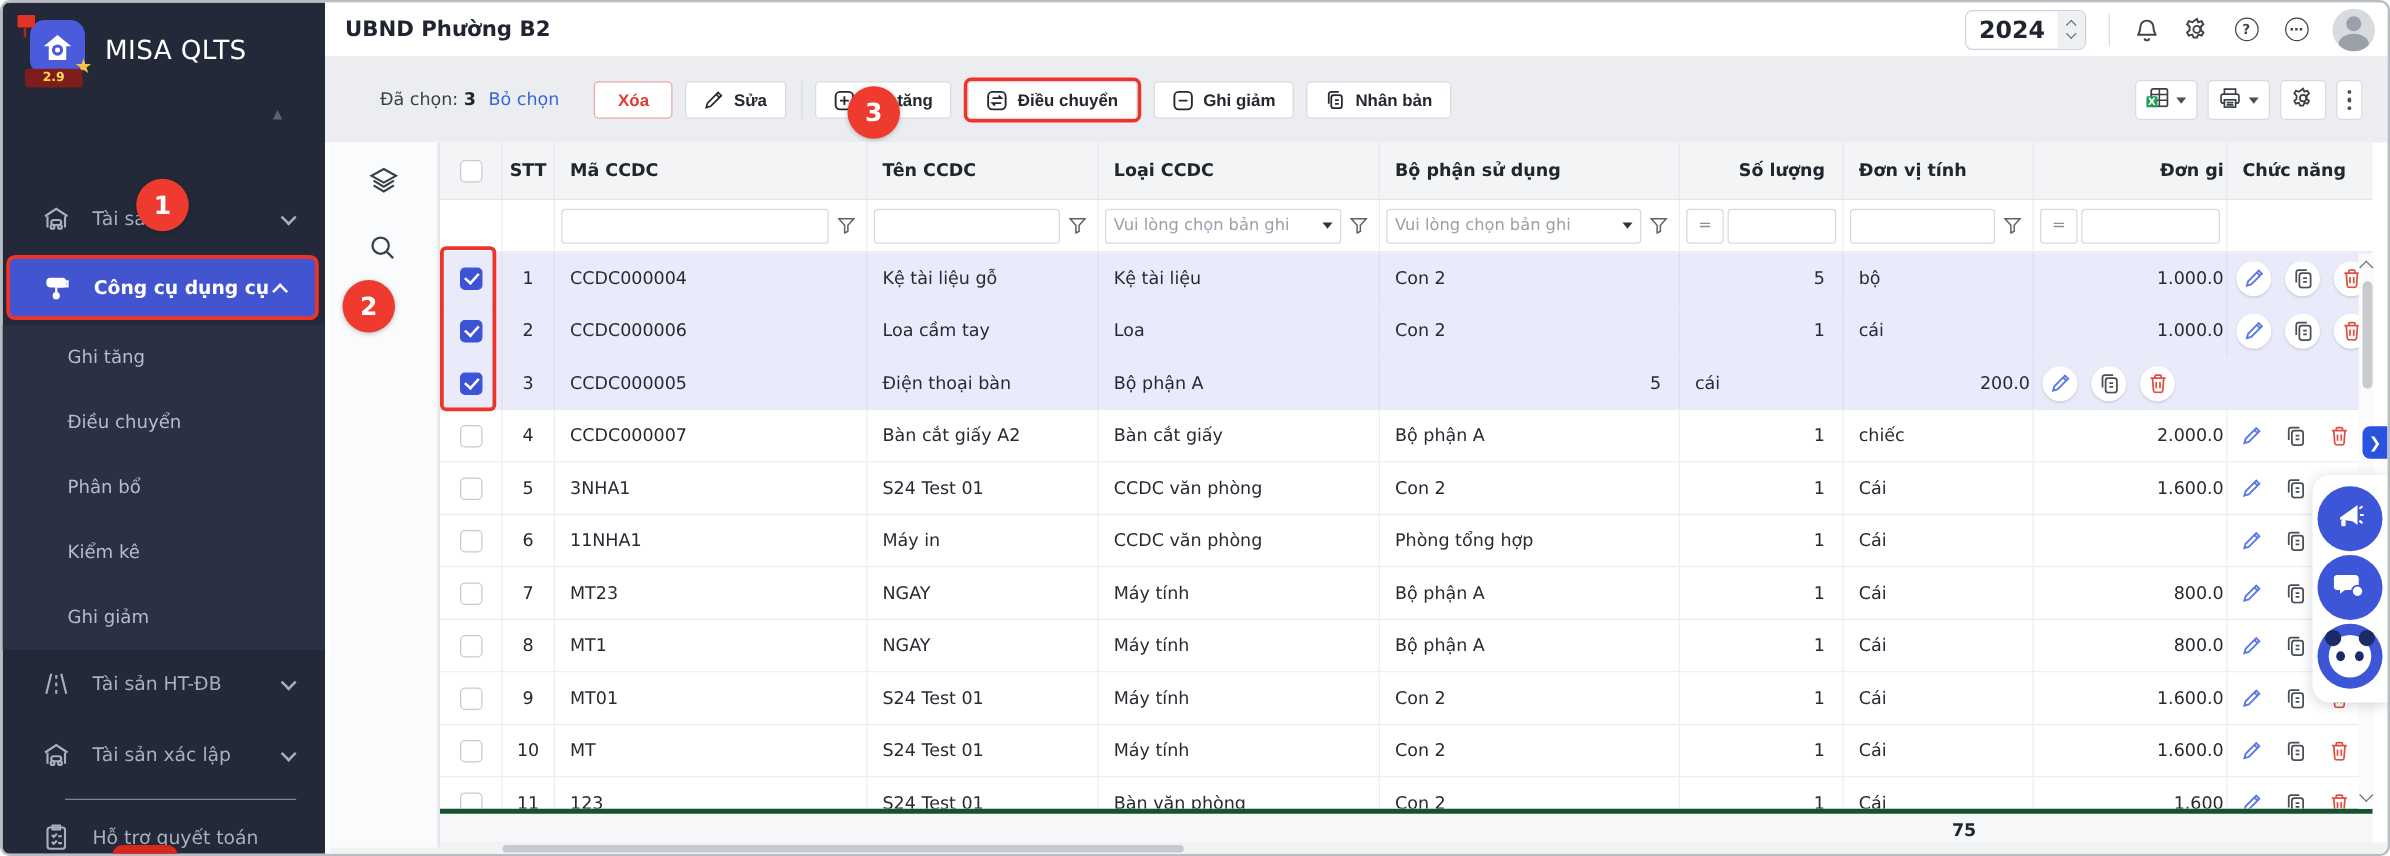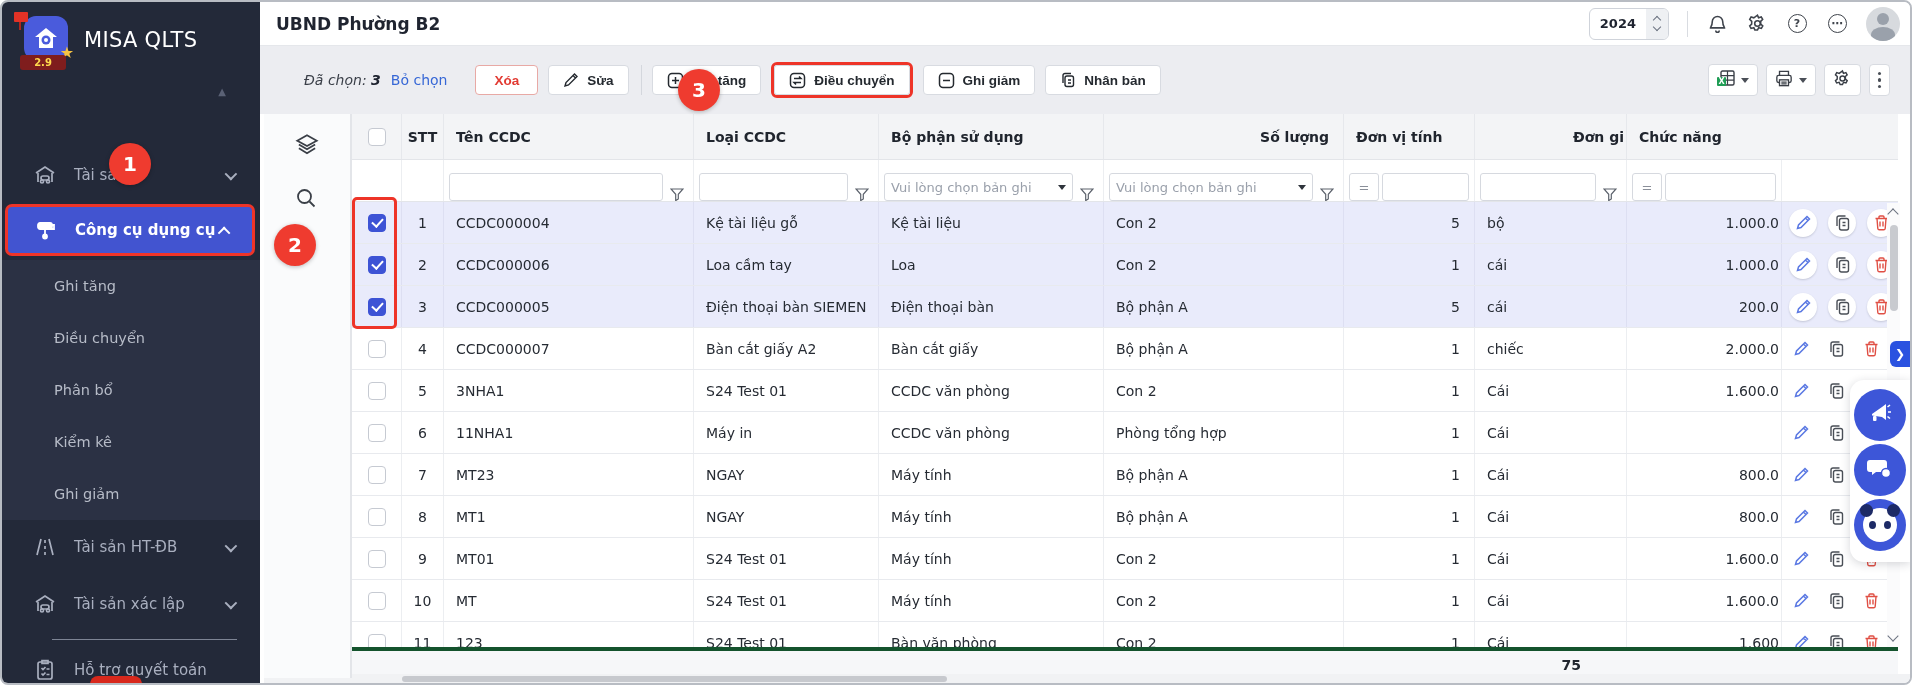--- a/index.html
+++ b/index.html
@@ -31,35 +31,35 @@
   .chev { display:inline-block; width:9px; height:9px; border-right:2px solid #a9afbf; border-bottom:2px solid #a9afbf; }
   .chev.down { transform:rotate(45deg) translateY(-2px); }
   .chev.up { transform:rotate(-135deg) translateY(-2px); border-color:#fff; }
 
   
   .main { position:absolute; left:258px; top:0; right:0; height:100%; }
   .topbar { position:absolute; left:0; top:0; right:0; height:44px; background:#fff; border-bottom:1px solid #e5e7eb; display:flex; align-items:center; }
   .page-title { margin-left:16px; font-size:17px; font-weight:bold; color:#1f2430; }
   .top-right { margin-left:auto; margin-right:10px; display:flex; align-items:center; gap:18px; }
   .year-box { display:flex; align-items:center; border:1px solid #cfd3da; border-radius:6px; height:32px; overflow:hidden; }
-  .year-val { padding:0 10px; font-size:13px; font-weight:bold; color:#1f2430; }
+  .year-val { padding:0 10px; font-size:19px; font-weight:bold; color:#1f2430; }
   .year-step { width:22px; height:100%; background:#eef0f3; display:flex; flex-direction:column; align-items:center; justify-content:center; gap:3px; cursor:pointer; }
   .year-step .mini { width:6px; height:6px; border-right:1.5px solid #6b7280; border-bottom:1.5px solid #6b7280; }
   .mini.u { transform:rotate(-135deg); } .mini.d { transform:rotate(45deg); margin-top:-2px; }
   .v-sep { width:1px; height:26px; background:#d9dce1; }
   .top-ic { width:22px; height:22px; display:flex; align-items:center; justify-content:center; color:#3f444c; cursor:pointer; }
   .circ-ic { width:19px; height:19px; border:1.8px solid #3f444c; border-radius:50%; font-size:11px; font-weight:bold; display:flex; align-items:center; justify-content:center; color:#3f444c; }
   .avatar { width:34px; height:34px; border-radius:50%; background:#d7dade; overflow:hidden; position:relative; cursor:pointer; }
   .avatar .head { position:absolute; left:11px; top:6px; width:12px; height:12px; border-radius:50%; background:#9aa1ab; }
   .avatar .body { position:absolute; left:5px; top:20px; width:24px; height:16px; border-radius:50% 50% 0 0; background:#9aa1ab; }
 
   
   .toolbar { position:absolute; left:0; top:44px; right:0; height:68px; background:#ecedf1; display:flex; align-items:flex-start; }
   .tb-inner { display:flex; align-items:center; height:30px; margin-top:19px; width:100%; }
-  .sel-info { margin-left:44px; font-size:14px; color:#3a3f48; white-space:nowrap;font-style:italic; }
+  .sel-info { margin-left:44px; font-size:14px; color:#3a3f48; white-space:nowrap; }
   .sel-info b { color:#1f2430; }
   .deselect { margin-left:10px; color:#3667d6; font-size:14px; cursor:pointer; white-space:nowrap; }
   .btn { display:flex; align-items:center; gap:8px; height:30px; padding:0 14px; background:#fff; border:1px solid #d8dbe1; border-radius:4px; font-size:13.5px; font-weight:bold; color:#24292f; margin-left:10px; cursor:pointer; white-space:nowrap; }
   .btn.danger { color:#e23b33; border-color:#e8a9a5; padding:0 18px; }
   .btn-ic { display:flex; align-items:center; }
   .red-wrap { border:3px solid #ee3428; border-radius:6px; margin-left:10px; }
   .red-wrap .btn { margin-left:0; border-radius:3px; }
   .tb-div { width:1px; height:30px; background:#d4d7dd; margin-left:12px; }
   .tb-right { margin-left:auto; margin-right:20px; display:flex; align-items:center; gap:8px; }
   .tb-icbtn { display:flex; align-items:center; justify-content:center; gap:6px; height:32px; padding:0 8px; background:#fff; border:1px solid #d8dbe1; border-radius:4px; cursor:pointer; }
@@ -70,21 +70,21 @@
   
   .table { position:absolute; left:4px; top:112px; right:270px; }
   .gutter { position:absolute; left:0; top:0; width:88px; height:564px; background:#fafbfc; border-right:2px solid #e3e5e9; z-index:2; }
   .gutter .g-ic { position:absolute; left:30px; color:#3a3f47; }
   .t-head, .t-filter, .t-row, .t-foot { margin-left:88px; display:grid; grid-template-columns:50px 42px 250px 185px 225px 240px 131px 152px 155px 1fr; }
   .t-head { height:46px; background:#f3f4f6; border-bottom:1px solid #e3e5e9; }
   .t-head > div { display:flex; align-items:center; font-size:14px; font-weight:bold; color:#20252e; padding-left:12px; border-right:1px solid #e6e8ec; overflow:hidden; white-space:nowrap; }
   .t-head > div.num { justify-content:flex-end; padding-right:14px; padding-left:0; }
   .t-head > div.clipnum { justify-content:flex-end; padding-right:2px; padding-left:0; }
   .t-filter { height:42px; background:#fff; border-bottom:1px solid #e3e5e9; }
-  .t-filter > div { display:flex; align-items:flex-end; gap:3px; padding:0 5px; border-right:1px solid #eceef1; overflow:hidden; }
+  .t-filter > div { display:flex; align-items:center; gap:3px; padding:0 5px; border-right:1px solid #eceef1; overflow:hidden; }
   .f-input { flex:1; min-width:20px; height:28px; border:1px solid #d6d9df; border-radius:3px; background:#fff; }
   .f-select { flex:1; height:28px; border:1px solid #d6d9df; border-radius:3px; display:flex; align-items:center; padding:0 6px; color:#9aa0ab; font-size:13px; white-space:nowrap; overflow:hidden; gap:6px; }
   .f-select .caret { margin-left:auto; border-top-color:#2f343c; }
   .f-eq { width:30px; height:28px; border:1px solid #d6d9df; border-radius:3px; display:flex; align-items:center; justify-content:center; color:#8a8f99; font-size:13px; }
   .funnel-btn { display:flex; align-items:center; justify-content:center; width:22px; cursor:pointer; }
   .rows-vp { height:445px; overflow:hidden; position:relative; }
   .t-row { height:42px; background:#fff; border-bottom:1px solid #e8eaee; }
   .t-row.sel { background:#e9ebfb; }
   .t-row > div { display:flex; align-items:center; font-size:14px; color:#262b33; padding-left:12px; border-right:1px solid #eceef1; overflow:hidden; white-space:nowrap; }
   .t-row.sel > div { border-right-color:#dddff2; }
@@ -368,20 +368,21 @@
             <path d="M15.5 15.5 L20.5 20.5"></path>
           </svg>
       </div>
     </div>
 
     <div class="t-head">
       <div style="justify-content:center;padding-left:0">
           <span class="cbx"></span>
         </div>
       <div style="justify-content:center;padding-left:0">STT</div>
+      <div>Mã CCDC</div>
       <div>Tên CCDC</div>
       <div>Loại CCDC</div>
       <div>Bộ phận sử dụng</div>
       <div class="num">Số lượng</div>
       <div>Đơn vị tính</div>
       <div class="clipnum">Đơn gi</div>
       <div style="border-right:none">Chức năng</div>
     </div>
 
     <div class="t-filter">
@@ -512,21 +513,20 @@
               </svg>
             </span>
           </div>
         </div>
         <div class="t-row sel">
           <div class="c-check">
             <span class="cbx on"></span>
           </div>
           <div class="c-stt">3</div>
           <div>CCDC000005</div>
-          <div>Điện thoại bàn SIEMEN</div>
           <div>Điện thoại bàn</div>
           <div>Bộ phận A</div>
           <div class="num">5</div>
           <div>cái</div>
           <div class="clipnum">200.0</div>
           <div class="c-act">
             <span class="act-ic">
               <svg width="17" height="17" viewBox="0 0 17 17" fill="none" stroke="#5b79e3" stroke-width="1.5">
                 <path d="M2.5 14.5 l1 -3.5 L12 2.5 14.5 5 6 13.5 Z M10.5 4 l2.5 2.5"></path>
               </svg>

